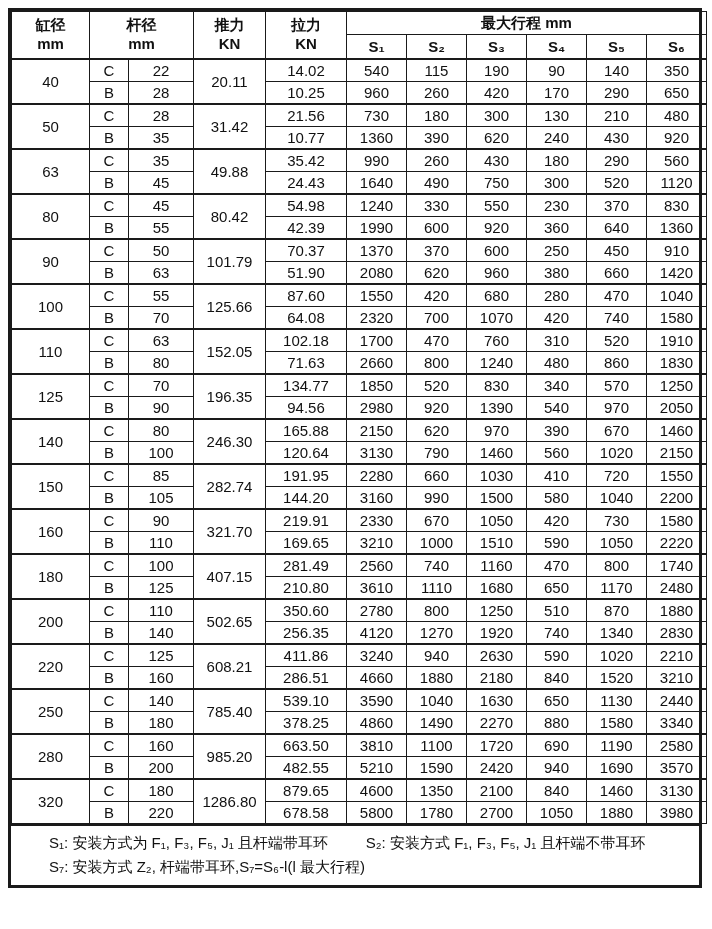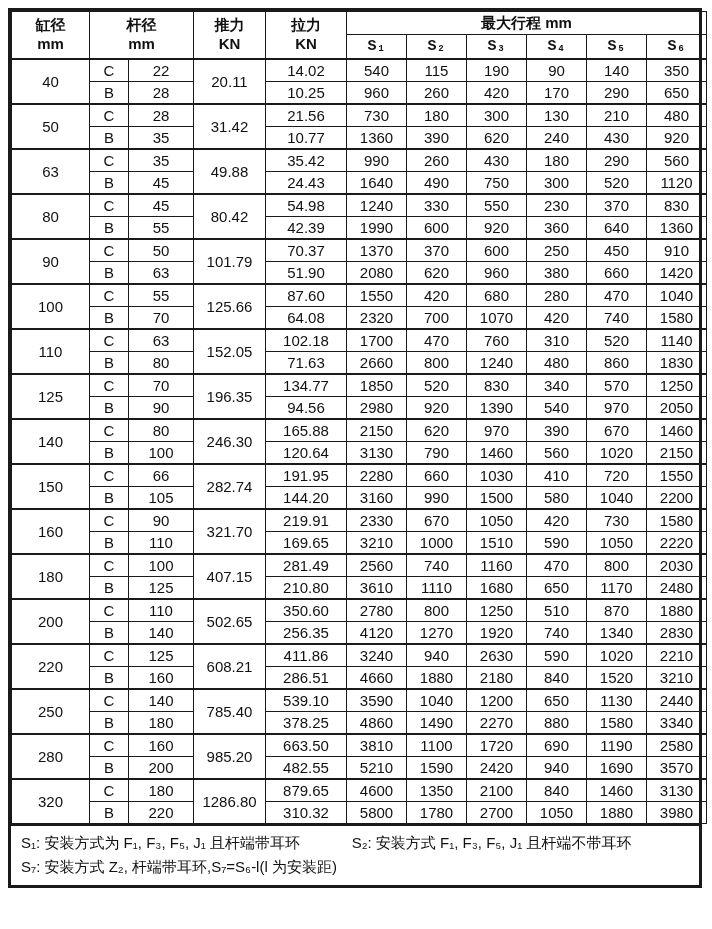--- a/index.html
+++ b/index.html
@@ -16,29 +16,29 @@
     border-collapse:collapse;width:100%;table-layout:fixed;
   }
   .spec th,.spec td{
     border:1.5px solid #1a1a1a;
     text-align:center;vertical-align:middle;
     padding:0;font-size:15px;line-height:1.15;
     overflow:hidden;white-space:nowrap;
   }
   .spec thead th{font-weight:700;margin-left:12px;}
   .spec thead tr.h1 th{height:22px;}
-  .spec thead tr.h2 th{height:23px;font-weight:700;font-family:Liberation Mono, monospace;}
+  .spec thead tr.h2 th{height:23px;font-weight:700;}
   .spec tbody td{height:21px;font-weight:400;}
   .spec tbody tr.group-start td{border-top:2.5px solid #1a1a1a;}
   .two-line div{line-height:1.25;}
   .notes{
     border-top:2.5px solid #1a1a1a;
     padding:5px 10px 6px 10px;background:#fff;
   }
-  .note-line{display:flex;align-items:flex-end;line-height:24px;font-size:15px;font-weight:400;}
+  .note-line{display:flex;align-items:flex-end;line-height:24px;font-size:15px;font-weight:400;margin-left:28px;}
   .note-left{flex:0 0 49.5%;text-align:left;}
   .note-right{flex:1;text-align:left;}
 </style>
 </head>
 <body>
 
 <div class="sheet">
   <table class="spec">
     <colgroup>
       <col style="width:78px">
@@ -231,21 +231,21 @@
           <td rowspan="2">110</td>
           <td>C</td>
           <td>63</td>
           <td rowspan="2">152.05</td>
           <td>102.18</td>
           <td>1700</td>
           <td>470</td>
           <td>760</td>
           <td>310</td>
           <td>520</td>
-          <td>1140</td>
+          <td>1910</td>
         </tr>
         <tr>
           <td>B</td>
           <td>80</td>
           <td>71.63</td>
           <td>2660</td>
           <td>800</td>
           <td>1240</td>
           <td>480</td>
           <td>860</td>
@@ -295,21 +295,21 @@
           <td>3130</td>
           <td>790</td>
           <td>1460</td>
           <td>560</td>
           <td>1020</td>
           <td>2150</td>
         </tr>
         <tr class="group-start">
           <td rowspan="2">150</td>
           <td>C</td>
-          <td>66</td>
+          <td>85</td>
           <td rowspan="2">282.74</td>
           <td>191.95</td>
           <td>2280</td>
           <td>660</td>
           <td>1030</td>
           <td>410</td>
           <td>720</td>
           <td>1550</td>
         </tr>
         <tr>
@@ -351,21 +351,21 @@
           <td rowspan="2">180</td>
           <td>C</td>
           <td>100</td>
           <td rowspan="2">407.15</td>
           <td>281.49</td>
           <td>2560</td>
           <td>740</td>
           <td>1160</td>
           <td>470</td>
           <td>800</td>
-          <td>2030</td>
+          <td>1740</td>
         </tr>
         <tr>
           <td>B</td>
           <td>125</td>
           <td>210.80</td>
           <td>3610</td>
           <td>1110</td>
           <td>1680</td>
           <td>650</td>
           <td>1170</td>
@@ -420,21 +420,21 @@
           <td>3210</td>
         </tr>
         <tr class="group-start">
           <td rowspan="2">250</td>
           <td>C</td>
           <td>140</td>
           <td rowspan="2">785.40</td>
           <td>539.10</td>
           <td>3590</td>
           <td>1040</td>
-          <td>1200</td>
+          <td>1630</td>
           <td>650</td>
           <td>1130</td>
           <td>2440</td>
         </tr>
         <tr>
           <td>B</td>
           <td>180</td>
           <td>378.25</td>
           <td>4860</td>
           <td>1490</td>
@@ -476,37 +476,37 @@
           <td>4600</td>
           <td>1350</td>
           <td>2100</td>
           <td>840</td>
           <td>1460</td>
           <td>3130</td>
         </tr>
         <tr>
           <td>B</td>
           <td>220</td>
-          <td>310.32</td>
+          <td>678.58</td>
           <td>5800</td>
           <td>1780</td>
           <td>2700</td>
           <td>1050</td>
           <td>1880</td>
           <td>3980</td>
         </tr>
       </tbody>
   </table>
   <div class="notes">
       <div class="note-line">
         <span class="note-left">S₁:  安装方式为 F₁, F₃, F₅, J₁ 且杆端带耳环</span>
         <span class="note-right">S₂:  安装方式 F₁, F₃, F₅, J₁ 且杆端不带耳环</span>
       </div>
       <div class="note-line">
       </div>
       <div class="note-line">
       </div>
       <div class="note-line">
-        <span class="note-left">S₇:  安装方式 Z₂,  杆端带耳环,S₇=S₆-l(l 为安装距)</span>
+        <span class="note-left">S₇:  安装方式 Z₂,  杆端带耳环,S₇=S₆-l(l 最大行程)</span>
         <span class="note-right"></span>
       </div>
     </div>
 </div>
 
 </body></html>

